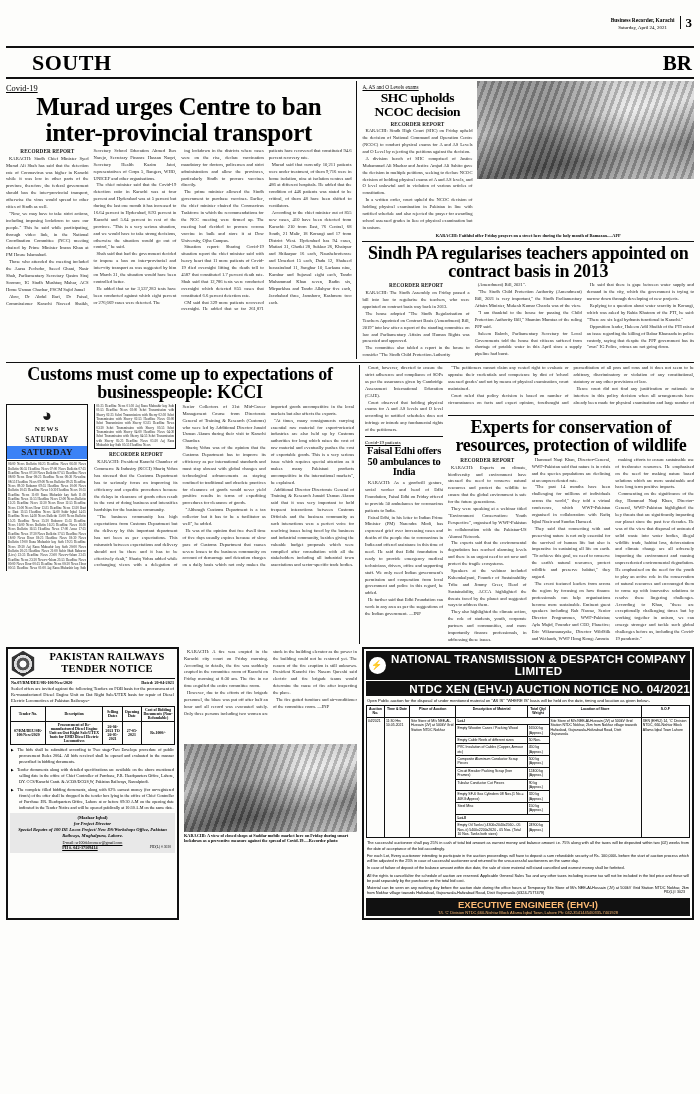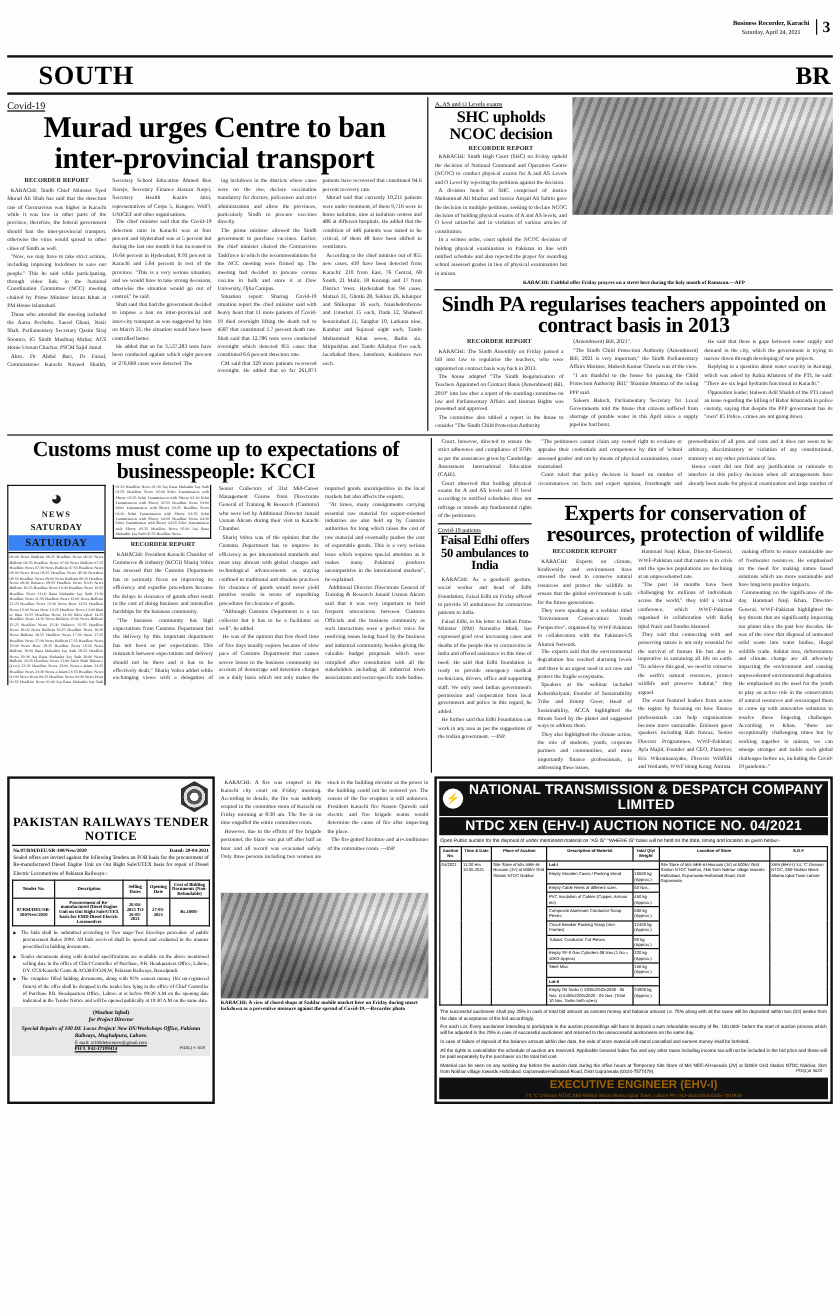--- a/index.html
+++ b/index.html
@@ -52,21 +52,21 @@
   .tvbox{width:80px;border:1px solid #111;float:left;margin:0 4px 2px 0;}
   .tv-head{text-align:center;padding:2px 0 1px;border-bottom:1px solid #111;}
   .tv-logo{font-size:17px;line-height:1;}
   .tv-news{font-size:7px;font-weight:bold;letter-spacing:1px;}
   .tv-prog{font-size:7.6px;font-weight:bold;letter-spacing:.3px;}
   .tv-day{font-size:9px;font-weight:bold;background:#3b82f6;letter-spacing:.4px;}
   .tv-list{font-size:3.3px;line-height:1.32;padding:1px;text-align:justify;}
 
   
   .ad{border:2px solid #111;padding:2px;box-sizing:border-box;}
-  .pr-head{display:flex;align-items:flex-end;gap:3px;border-bottom:1px solid #111;padding-bottom:1px;flex-direction:column;}
+  .pr-head{display:flex;align-items:flex-start;gap:3px;border-bottom:1px solid #111;padding-bottom:1px;}
   .pr-crest{width:26px;height:26px;background:radial-gradient(circle,#fff 18%,#555 20% 34%,#ddd 36% 48%,#333 50%);
     clip-path:polygon(50% 0,93% 25%,93% 75%,50% 100%,7% 75%,7% 25%);flex:none;}
   .pr-title{flex:1;text-align:center;font-weight:bold;font-size:10.5px;line-height:1.12;letter-spacing:.3px;}
   .pr-sub{display:flex;justify-content:space-between;font-size:4.2px;font-weight:bold;padding:1px 1px 0;}
   .pr-intro{font-size:4.4px;text-align:justify;line-height:1.4;padding:1px;}
   table.tender{width:100%;border-collapse:collapse;font-size:3.9px;margin-top:1px;}
   table.tender th,table.tender td{border:.7px solid #111;padding:1px;text-align:center;vertical-align:middle;}
   table.tender th{font-weight:bold;}
   table.tender td.desc{font-weight:bold;}
   .bullets{font-size:4.2px;line-height:1.42;padding:2px 1px 0;}
@@ -78,28 +78,28 @@
   .sig .eml{font-size:4px;font-weight:normal;text-decoration:underline;}
   .sig .ph{font-size:4.2px;text-decoration:underline;}
   .pid{font-size:3.6px;font-weight:normal;float:right;margin-right:4px;text-decoration:none;}
 
   
   .ntdc-head{display:flex;align-items:center;background:#111;color:#fff;padding:2px 3px;gap:4px;}
   .ntdc-logo{width:17px;height:17px;border-radius:50%;background:#fff;color:#111;font-size:9px;
     display:flex;align-items:center;justify-content:center;flex:none;}
   .ntdc-title{flex:1;text-align:center;font-weight:bold;font-size:11.5px;line-height:1.08;
     font-family:"Liberation Sans",sans-serif;letter-spacing:.2px;}
-  .ntdc-bar{background:#111;color:#fff;text-align:center;font-weight:bold;font-size:11.6px;
+  .ntdc-bar{background:#111;color:#fff;text-align:right;font-weight:bold;font-size:11.6px;
     font-family:"Liberation Sans",sans-serif;padding:1px 0;margin-top:1px;letter-spacing:.2px;}
   .ntdc-intro{font-size:4.1px;font-family:"Liberation Sans",sans-serif;padding:2px 1px;line-height:1.35;}
   table.auc{width:100%;border-collapse:collapse;font-size:3.5px;font-family:"Liberation Sans",sans-serif;}
   table.auc th,table.auc td{border:.6px solid #111;padding:1px;vertical-align:top;line-height:1.25;}
   table.auc th{text-align:center;font-weight:bold;background:#fff;}
   .ntdc-note{font-size:3.9px;font-family:"Liberation Sans",sans-serif;line-height:1.35;padding:2px 1px 0;text-align:justify;}
-  .ntdc-foot{background:#111;color:#a16207;text-align:center;padding:1px 0;margin-top:2px;}
+  .ntdc-foot{background:#111;color:#fdba74;text-align:center;padding:1px 0;margin-top:2px;}
   .ntdc-foot .t1{font-weight:bold;font-size:9.5px;font-family:"Liberation Sans",sans-serif;}
   .ntdc-foot .t2{font-size:4px;font-family:"Liberation Sans",sans-serif;}
 </style>
 </head>
 <body>
 
 <div class="page">
 
   <div class="masthead">
     <div class="mast-meta">

